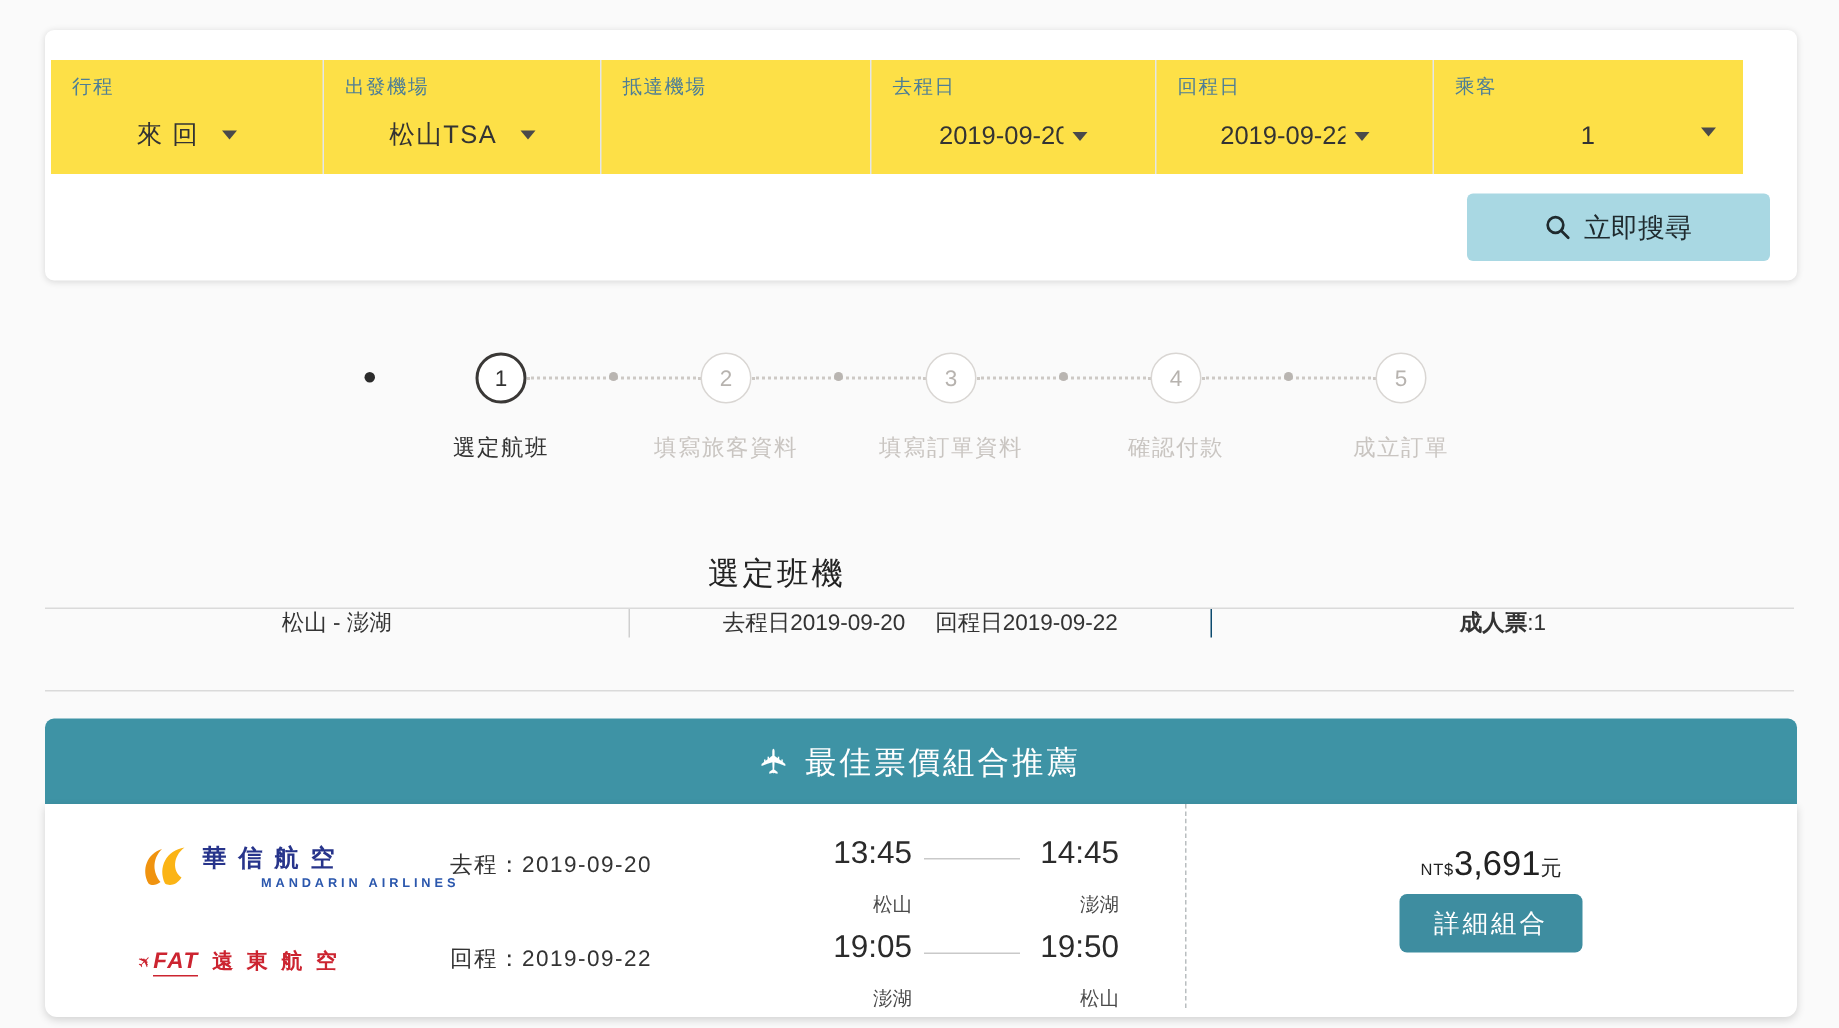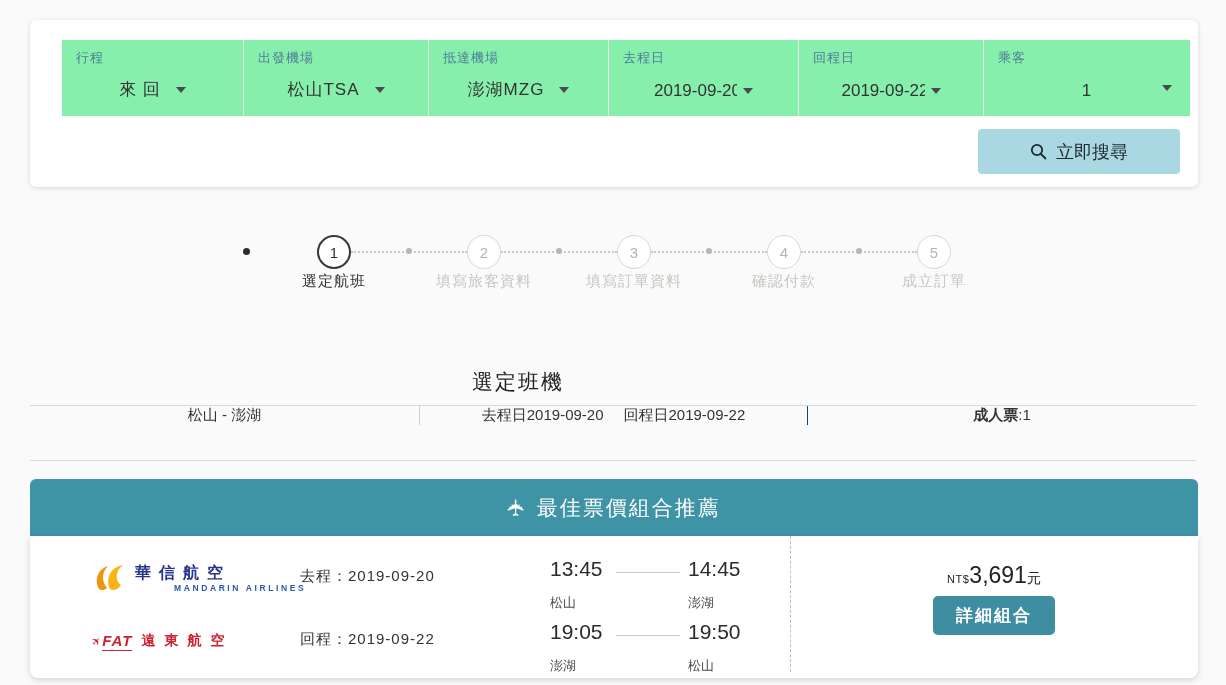--- a/index.html
+++ b/index.html
@@ -12,22 +12,22 @@
     overflow:hidden;
   }
 
   
   .search-card {
     position:absolute; left:30px; top:20px; width:1168px; height:167px;
     background:#fff; border-radius:6px;
     box-shadow:0 1px 5px rgba(0,0,0,0.14);
   }
   .fields-strip {
-    position:absolute; left:32px; top:20px; width:1128px; height:76px;
-    background:#86efac; display:flex;
+    position:absolute; left:4px; top:20px; width:1128px; height:76px;
+    background:#fde047; display:flex;
   }
   .field { position:relative; border-right:1px solid #e4e6e8; }
   .field:last-child { border-right:none; }
   .f0{width:182px;} .f1{width:185px;} .f2{width:180px;}
   .f3{width:190px;text-decoration:underline;} .f4{width:185px;} .f5{width:206px;}
   .field .flabel {
     position:absolute; top:9px; left:14px;
     font-size:13px; color:#4e7e96; letter-spacing:1px;
   }
   .field .vrow {
@@ -76,21 +76,21 @@
   }
   .s0{left:334px;} .s1{left:484px;} .s2{left:634px;} .s3{left:784px;} .s4{left:934px;}
   .step .circ {
     width:34px; height:34px; border-radius:50%; margin:0 auto;
     background:#fff; position:relative; z-index:2;
     display:flex; align-items:center; justify-content:center;
     font-size:15px;
   }
   .step.active .circ { border:2px solid #3a3836; color:#333; }
   .step.inactive .circ { border:1px solid #d9d6d3; color:#b7b3af; }
-  .step .slabel { margin-top:3px; font-size:15px; letter-spacing:1px; }
+  .step .slabel { margin-top:20px; font-size:15px; letter-spacing:1px; }
   .step.active .slabel { color:#333; }
   .step.inactive .slabel { color:#c9c5c1; }
 
   
   .sec-title {
     position:absolute; left:0; top:368px; width:1036px;
     text-align:center; font-size:21px; color:#222; letter-spacing:2px;
   }
   .summary {
     position:absolute; left:30px; top:405px; width:1166px; height:56px;
@@ -124,36 +124,36 @@
   }
   .dash-div {
     position:absolute; left:760px; top:0; bottom:6px;
     border-left:1px dashed #b9bec0;
   }
   .frow { position:absolute; left:0; width:760px; height:56px; }
   .fr0 { top:14px; } .fr1 { top:77px; }
   .flogo { position:absolute; left:62px; top:0; height:56px; display:flex; align-items:center; }
   .fdir  { position:absolute; left:270px; top:17px; font-size:15px; color:#333; letter-spacing:1px; }
   .ftimes { position:absolute; left:520px; top:7px; display:flex; align-items:flex-start; }
-  .tcol { text-align:left; min-width:58px; }
+  .tcol { text-align:right; min-width:58px; }
   .ttime { font-size:21px; color:#2b2b2b; }
   .tcity { font-size:13px; color:#4a4a4a; margin-top:13px; }
   .tline { width:64px; border-top:1px solid #c9c9c9; margin:15px 8px 0 8px; }
 
   .price-panel {
     position:absolute; left:760px; top:0; right:0; bottom:0;
     display:flex; flex-direction:column; align-items:center;
   }
   .price-line { margin-top:26px; color:#222; }
   .p-cur { font-size:11px; letter-spacing:0.5px; }
   .p-amt { font-size:23px; }
   .p-unit { font-size:14px; }
   .detail-btn {
     margin-top:7px; background:#3e8da0; color:#fff; border:none;
-    font-size:17px; font-weight:bold; letter-spacing:2px;
+    font-size:17px; font-weight:normal; letter-spacing:2px;
     padding:8px 23px; border-radius:5px; cursor:pointer;
     font-family:"Liberation Sans", sans-serif;
   }
 
   
   .ma-logo { display:flex; align-items:center; gap:7px; }
   .ma-txt { display:flex; flex-direction:column; }
   .ma-cn { color:#27348b; font-size:16px; font-weight:bold; letter-spacing:8px; line-height:17px; }
   .ma-en { color:#2b57ad; font-size:8.5px; font-weight:bold; letter-spacing:2.6px; margin-top:2px;margin-left:39px; }
   .fat-logo { display:flex; align-items:center; color:#cc2430; }
@@ -184,24 +184,20 @@
     <div class="field f1">
       <div class="flabel">出發機場</div>
       <div class="vrow">
         <span class="vtext">松山TSA</span>
         <span class="caret"></span>
       </div>
     </div>
 
     <div class="field f2">
       <div class="flabel">抵達機場</div>
-      <div class="vrow">
-        <span class="vtext">澎湖MZG</span>
-        <span class="caret"></span>
-      </div>
     </div>
 
     <div class="field f3 datef">
       <div class="flabel">去程日</div>
       <div class="vrow">
         <span class="vtext">2019-09-20</span>
         <span class="caret"></span>
       </div>
     </div>
 

